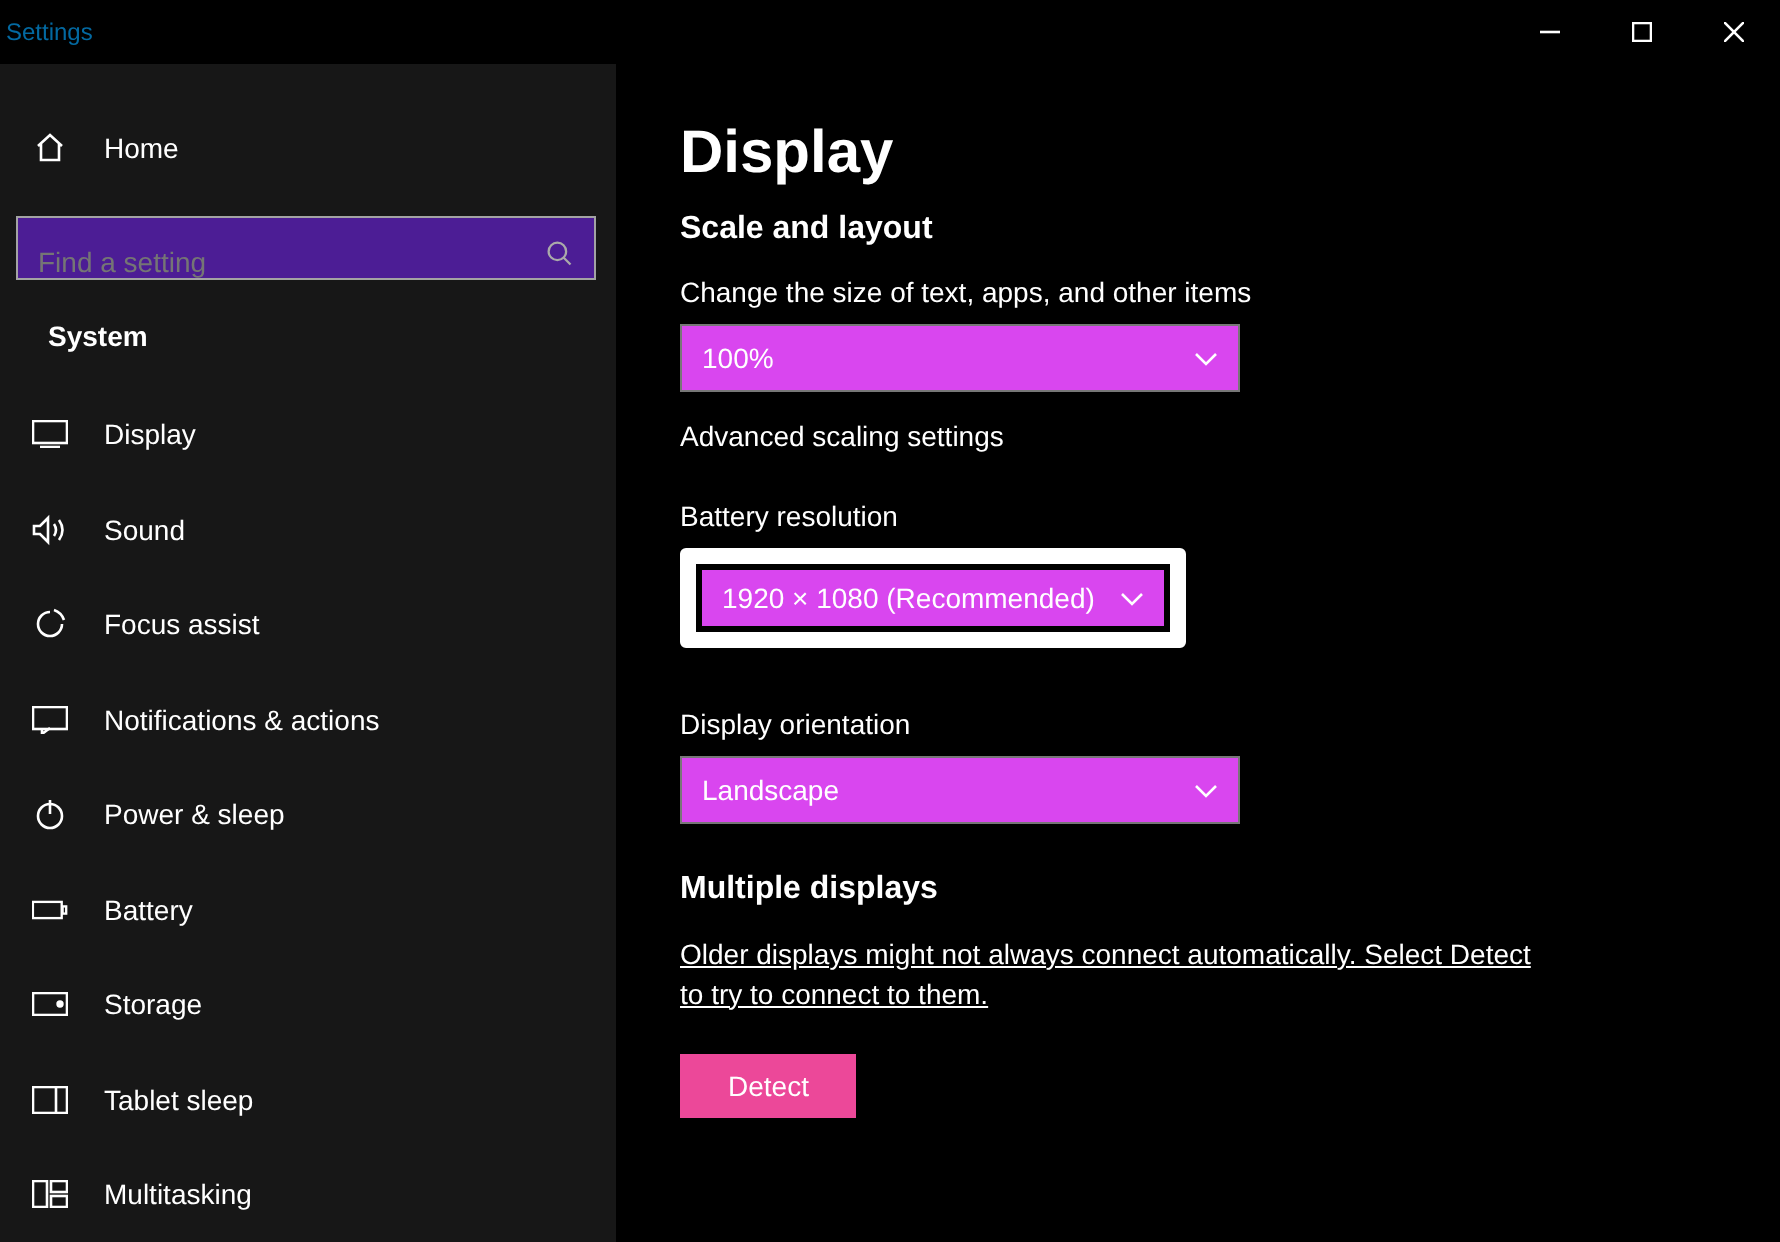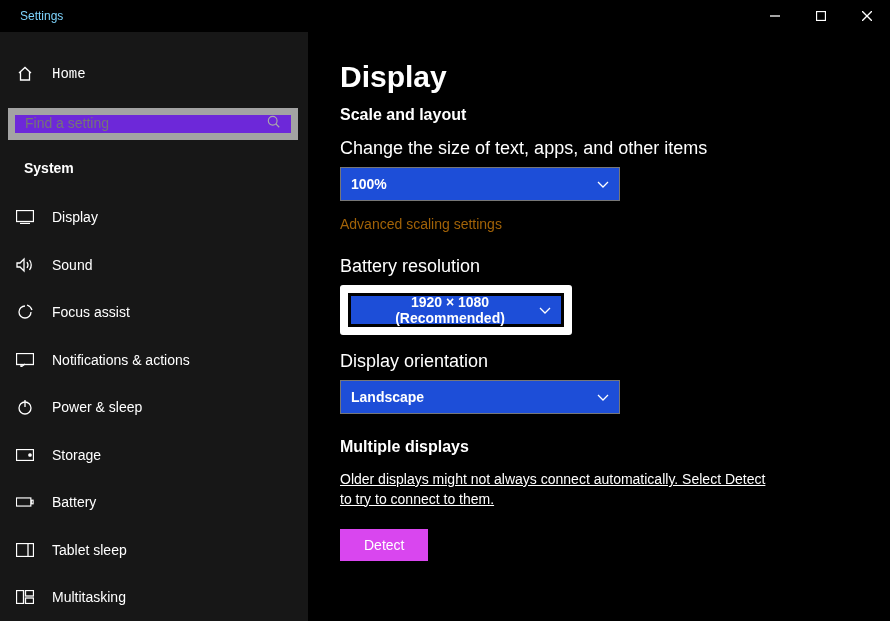--- a/index.html
+++ b/index.html
@@ -1,45 +1,45 @@
 <!DOCTYPE html>
 <html><head>
 <meta charset="utf-8">
 <style>
 * { margin:0; padding:0; box-sizing:border-box; font-family:"Segoe UI",Arial,sans-serif; }
 body { background:#000; color:#fff; width:890px; height:621px; overflow:hidden; display:flex; flex-direction:column; }
-.titlebar { height:32px; display:flex; align-items:center; padding-left:20px; font-size:12px; color:#7dd3fc; }
+.titlebar { height:32px; display:flex; align-items:center; padding-left:3px; font-size:12px; color:#0369a1; }
 .titlebar-buttons { margin-left:auto; display:flex; }
 .titlebar-btn { width:46px; height:32px; display:flex; align-items:center; justify-content:center; color:#fff; }
 .titlebar-btn svg { width:10px; height:10px; }
 .app-body { display:flex; flex:1; min-height:0; }
 .sidebar { width:308px; background:#171717; display:flex; flex-direction:column; padding-top:24px; }
 .home-row { display:flex; align-items:center; padding:0 16px; height:36px; margin-bottom:16px; }
 .home-row .icon { width:18px; display:flex; justify-content:center; }
-.home-row .label { margin-left:18px; font-size:14px;font-family:Liberation Mono, monospace; }
+.home-row .label { margin-left:18px; font-size:14px; }
 .search-wrap { padding:0 10px 20px 8px; }
-.search { border:7px solid #a3a3a3; background:#6d28d9; height:32px; display:flex; align-items:flex-start; padding:0 10px; }
+.search { border:1px solid #a3a3a3; background:#4c1d95; height:32px; display:flex; align-items:flex-end; padding:0 10px; }
 .search input { flex:1; background:transparent; border:none; outline:none; color:#aaa; font-size:14px; }
 .search .sicon { color:#aaa; }
 .cat { font-size:14px; font-weight:600; padding:0 10px 18px 24px; }
 .nav-item { display:flex; align-items:center; height:48px; padding:0 16px; cursor:pointer; font-size:14px; }
 .nav-item .icon { width:18px; display:flex; justify-content:center; }
 .nav-item .label { margin-left:18px; }
 .content { flex:1; padding:28px 0 0 32px; overflow:hidden; }
 h1 { font-size:30px; font-weight:600; margin-bottom:12px; }
 h2 { font-size:16px; font-weight:600; margin-bottom:14px; }
-.field-label { font-size:18px; margin-bottom:8px; }
-.select { border:1px solid #777; width:280px; height:34px; display:flex; align-items:center; padding:1px 10px; font-size:14px; background:#1d4ed8; margin-bottom:14px;font-weight:bold; }
+.field-label { font-size:14px; margin-bottom:8px; }
+.select { border:1px solid #777; width:280px; height:34px; display:flex; align-items:center; padding:1px 10px; font-size:14px; background:#d946ef; margin-bottom:14px; }
 .select .chev { margin-left:auto; }
-.select-highlight { border:8px solid #fff; border-radius:3px; padding:0; margin-bottom:16px; width:232px;text-align:center; }
+.select-highlight { border:8px solid #fff; border-radius:3px; padding:0; margin-bottom:30px; width:253px; }
 .select-highlight .select { border:3px solid #000; margin-bottom:0; width:100%; }
-.link { color:#a16207; font-size:14px; display:inline-block; margin-bottom:24px; }
+.link { color:#ffffff; font-size:14px; display:inline-block; margin-bottom:24px; }
 .section-gap { height:10px; }
 .body-text { font-size:14px; line-height:1.4; max-width:440px; margin-bottom:20px;text-decoration:underline; }
-.btn { background:#d946ef; color:#fff; border:none; padding:8px 24px; font-size:14px; margin-bottom:28px; cursor:pointer; }
+.btn { background:#ec4899; color:#fff; border:none; padding:8px 24px; font-size:14px; margin-bottom:28px; cursor:pointer; }
 svg { stroke:currentColor; fill:none; stroke-width:1.3; }
 </style>
 </head>
 <body>
 
 <div class="titlebar">
   <span>Settings</span>
   <div class="titlebar-buttons">
     <div class="titlebar-btn">
       <svg viewBox="0 0 10 10">
@@ -124,35 +124,35 @@
       <span class="icon">
           <svg width="16" height="16" viewBox="0 0 16 16">
             <circle cx="8" cy="9" r="6"></circle>
             <line x1="8" y1="1" x2="8" y2="8"></line>
           </svg>
         </span>
       <span class="label">Power &amp; sleep</span>
     </div>
     <div class="nav-item">
       <span class="icon">
+          <svg width="20" height="12" viewBox="0 0 20 12">
+            <rect x="0.5" y="1.5" width="16" height="9"></rect>
+            <rect x="17" y="4" width="2" height="4"></rect>
+          </svg>
+        </span>
+      <span class="label">Battery</span>
+    </div>
+    <div class="nav-item">
+      <span class="icon">
           <svg width="18" height="12" viewBox="0 0 18 12">
             <rect x="0.5" y="0.5" width="17" height="11"></rect>
             <circle cx="14" cy="6" r="1.2" fill="currentColor"></circle>
           </svg>
         </span>
       <span class="label">Storage</span>
-    </div>
-    <div class="nav-item">
-      <span class="icon">
-          <svg width="20" height="12" viewBox="0 0 20 12">
-            <rect x="0.5" y="1.5" width="16" height="9"></rect>
-            <rect x="17" y="4" width="2" height="4"></rect>
-          </svg>
-        </span>
-      <span class="label">Battery</span>
     </div>
     <div class="nav-item">
       <span class="icon">
           <svg width="18" height="14" viewBox="0 0 18 14">
             <rect x="0.5" y="0.5" width="17" height="13"></rect>
             <line x1="12" y1="0.5" x2="12" y2="13.5"></line>
           </svg>
         </span>
       <span class="label">Tablet sleep</span>
     </div>

